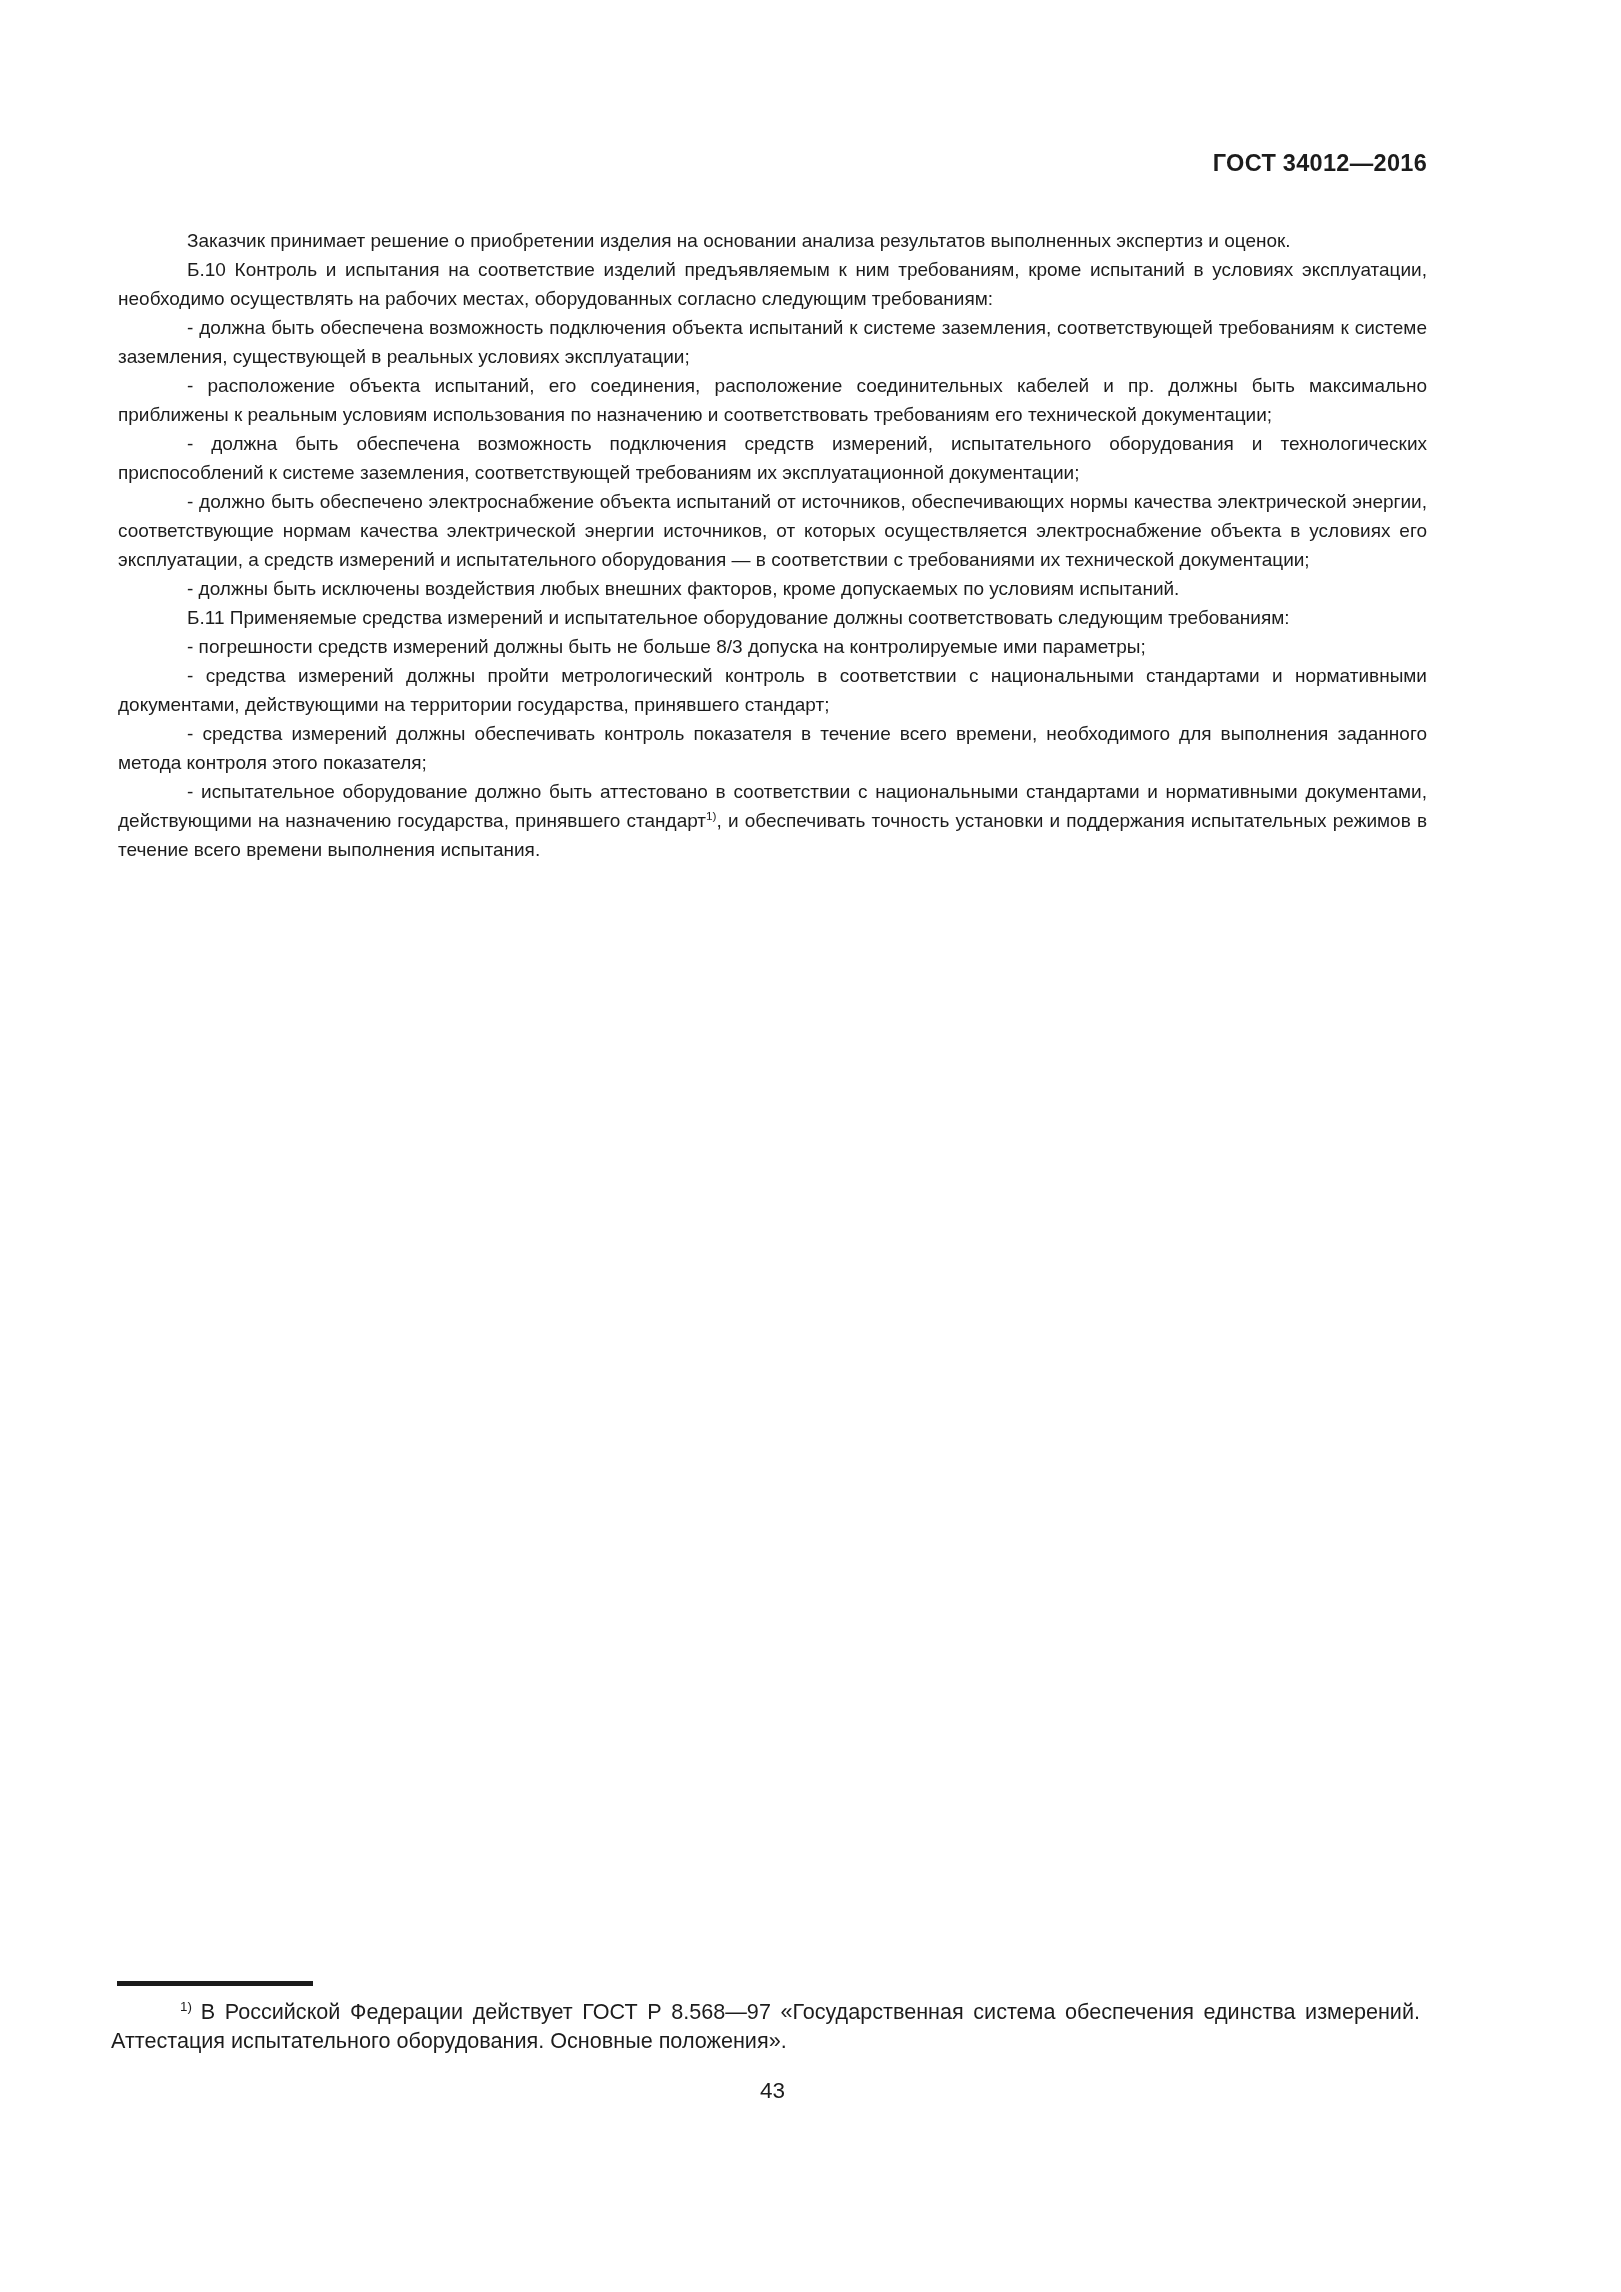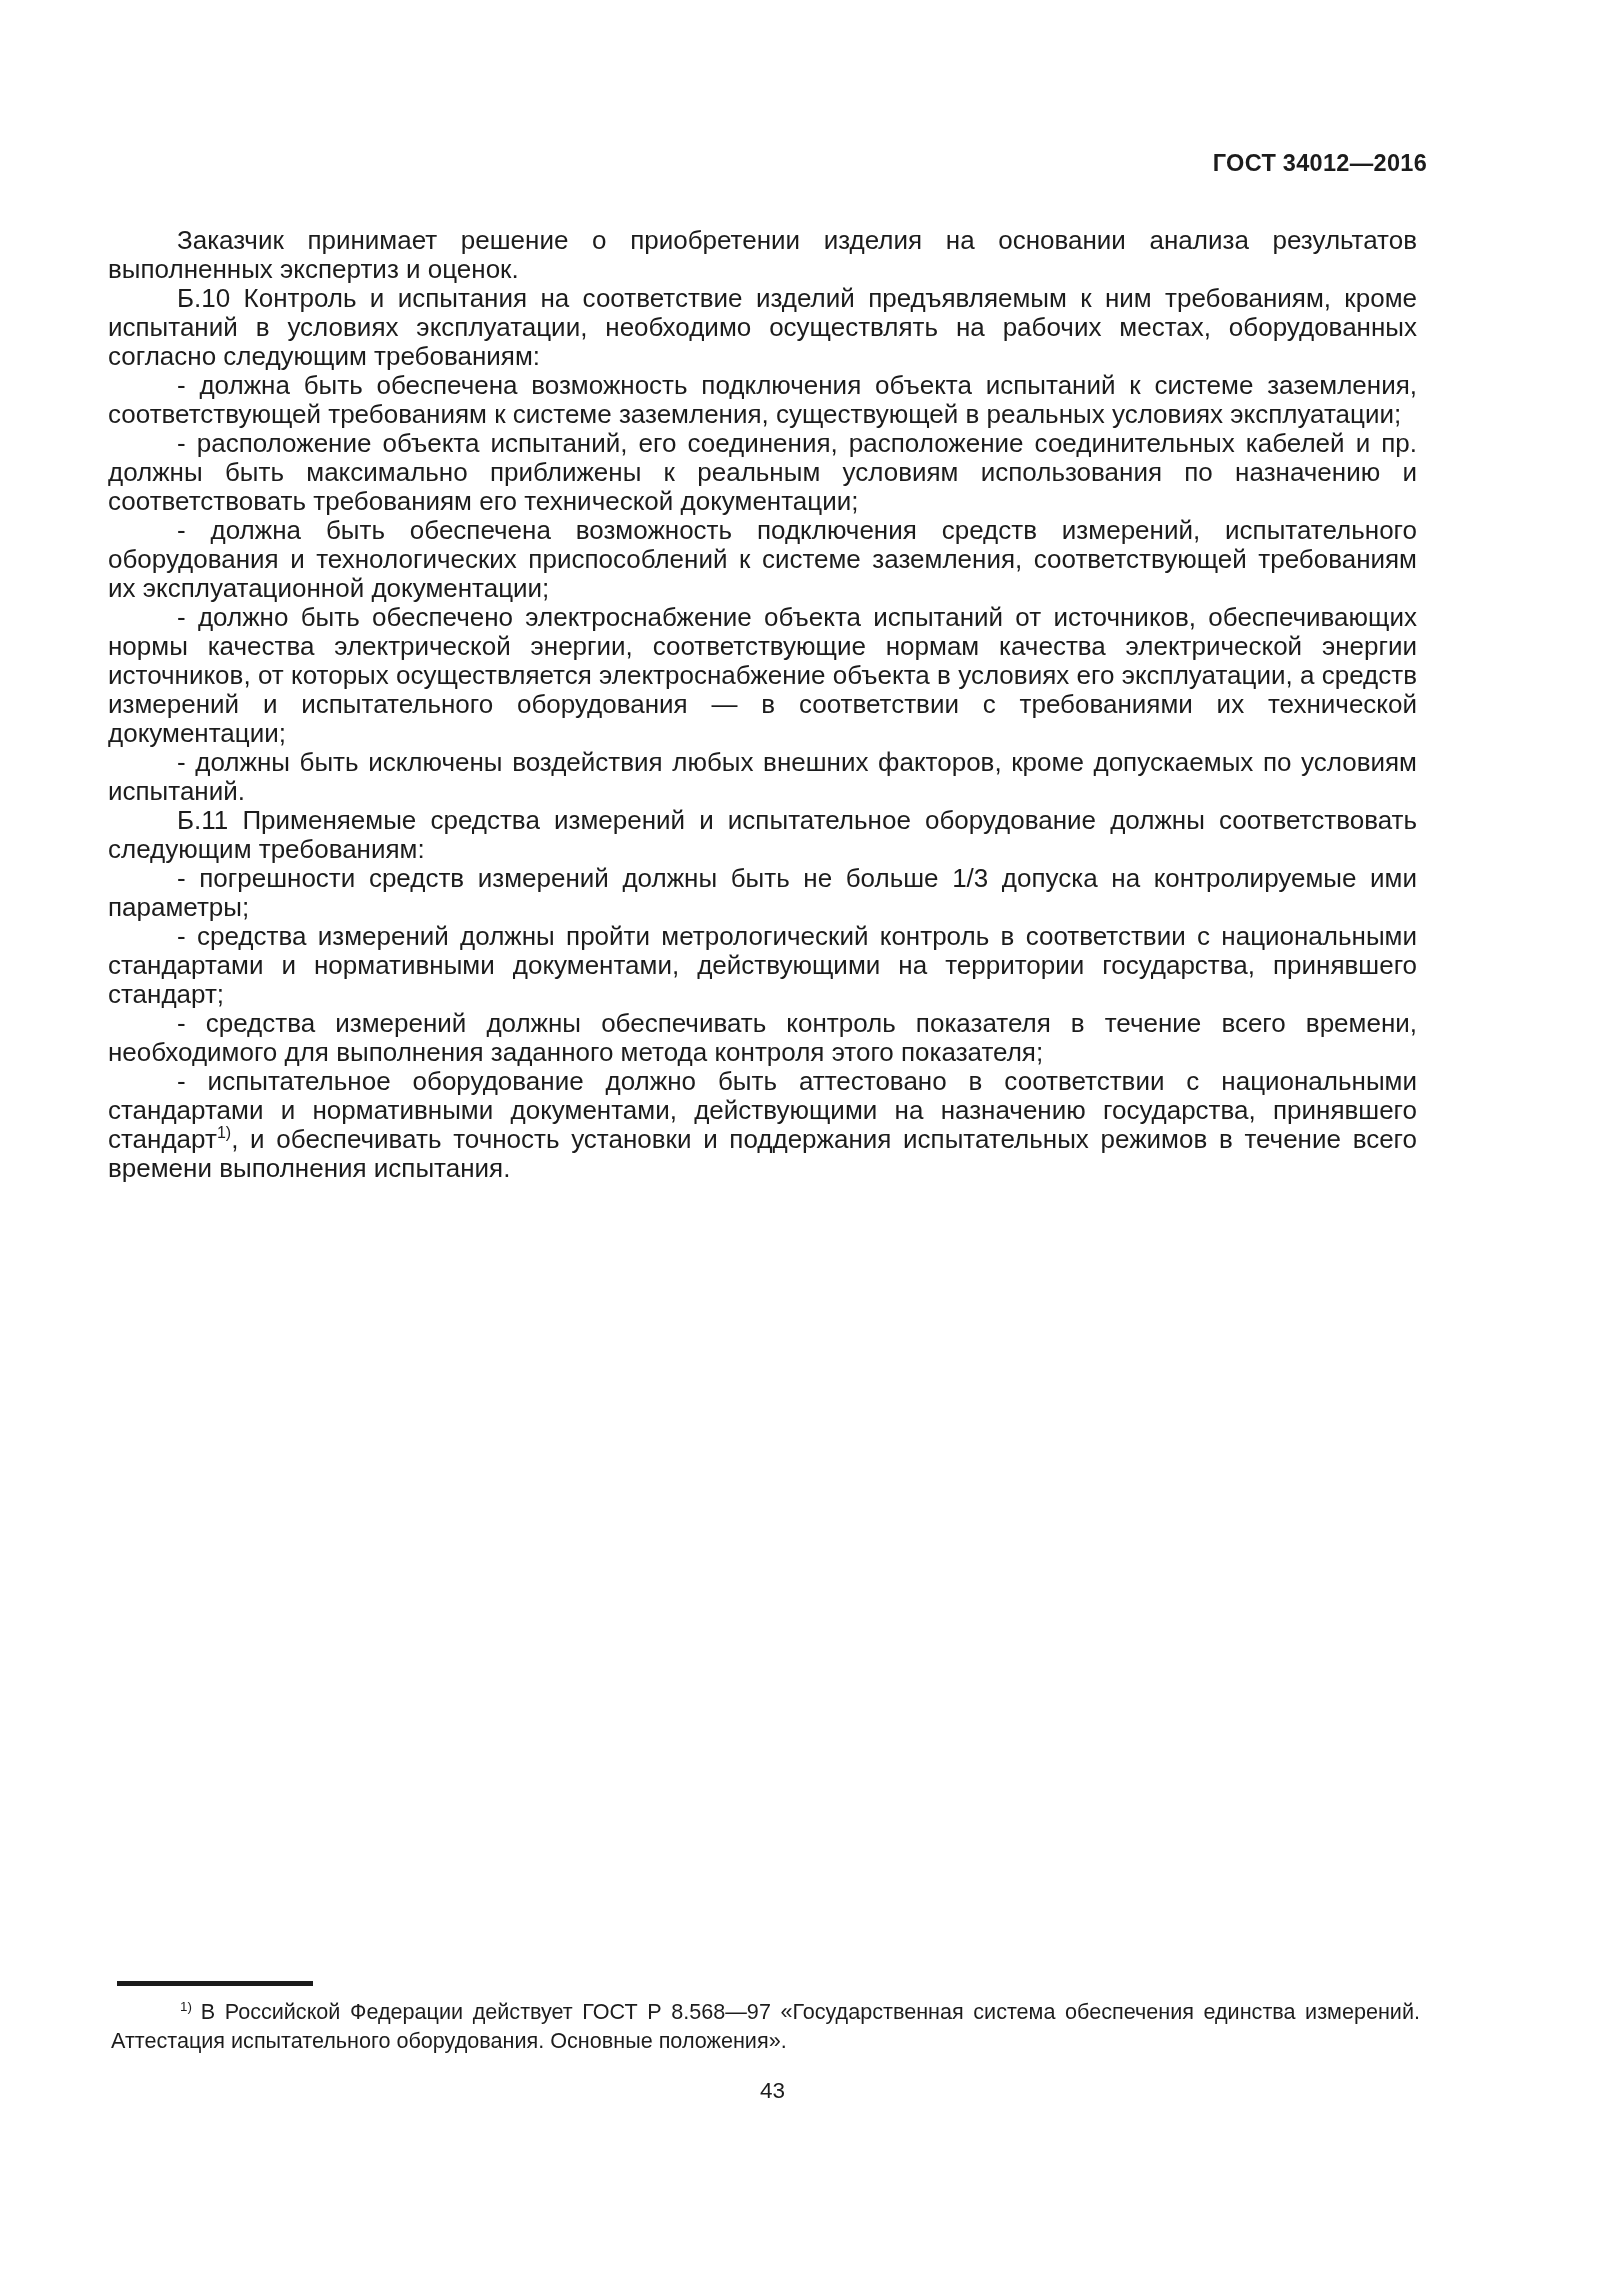--- a/index.html
+++ b/index.html
@@ -24,23 +24,23 @@
     width: 1309px;
     text-align: right;
     font-weight: bold;
     font-size: 23.5px;
     line-height: 29px;
     letter-spacing: 0.3px;
   }
   .body-text {
     position: absolute;
     top: 226px;
-    left: 108px;
+    left: 118px;
     width: 1309px;
-    font-size: 26px;
+    font-size: 19px;
     line-height: 29px;
     text-align: justify;
     hyphens: auto;
     -webkit-hyphens: auto;
   }
   .para {
     margin: 0;
     text-indent: 69px;
   }
   sup {
@@ -87,21 +87,21 @@
 
   <div class="body-text">
     <p class="para">Заказчик принимает решение о приобретении изделия на основании анализа результатов выполненных экспертиз и оценок.</p>
     <p class="para">Б.10 Контроль и испытания на соответствие изделий предъявляемым к ним требованиям, кроме испытаний в условиях эксплуатации, необходимо осуществлять на рабочих местах, оборудованных согласно следующим требованиям:</p>
     <p class="para">- должна быть обеспечена возможность подключения объекта испытаний к системе заземления, соответствующей требованиям к системе заземления, существующей в реальных условиях эксплуатации;</p>
     <p class="para">- расположение объекта испытаний, его соединения, расположение соединительных кабелей и пр. должны быть максимально приближены к реальным условиям использования по назначению и соответствовать требованиям его технической документации;</p>
     <p class="para">- должна быть обеспечена возможность подключения средств измерений, испытательного оборудования и технологических приспособлений к системе заземления, соответствующей требованиям их эксплуатационной документации;</p>
     <p class="para">- должно быть обеспечено электроснабжение объекта испытаний от источников, обеспечивающих нормы качества электрической энергии, соответствующие нормам качества электрической энергии источников, от которых осуществляется электроснабжение объекта в условиях его эксплуатации, а средств измерений и испытательного оборудования — в соответствии с требованиями их технической документации;</p>
     <p class="para">- должны быть исключены воздействия любых внешних факторов, кроме допускаемых по условиям испытаний.</p>
     <p class="para">Б.11 Применяемые средства измерений и испытательное оборудование должны соответствовать следующим требованиям:</p>
-    <p class="para">- погрешности средств измерений должны быть не больше 1/3 допуска на контролируемые ими параметры;</p>
+    <p class="para">- погрешности средств измерений должны быть не больше 8/3 допуска на контролируемые ими параметры;</p>
     <p class="para">- средства измерений должны пройти метрологический контроль в соответствии с национальными стандартами и нормативными документами, действующими на территории государства, принявшего стандарт;</p>
     <p class="para">- средства измерений должны обеспечивать контроль показателя в течение всего времени, необходимого для выполнения заданного метода контроля этого показателя;</p>
     <p class="para"><span>- испытательное оборудование должно быть аттестовано в соответствии с национальными стандартами и нормативными документами, действующими на назначению государства, принявшего стандарт</span><sup>1)</sup><span>, и обеспечивать точность установки и поддержания испытательных режимов в течение всего времени выполнения испытания.</span></p>
   </div>
 
   <div class="footnote-rule"></div>
 
   <div class="footnote">
     <p class="para"><sup>1)</sup><span>В Российской Федерации действует ГОСТ Р 8.568—97 «Государственная система обеспечения единства измерений. Аттестация испытательного оборудования. Основные положения».</span></p>
   </div>

